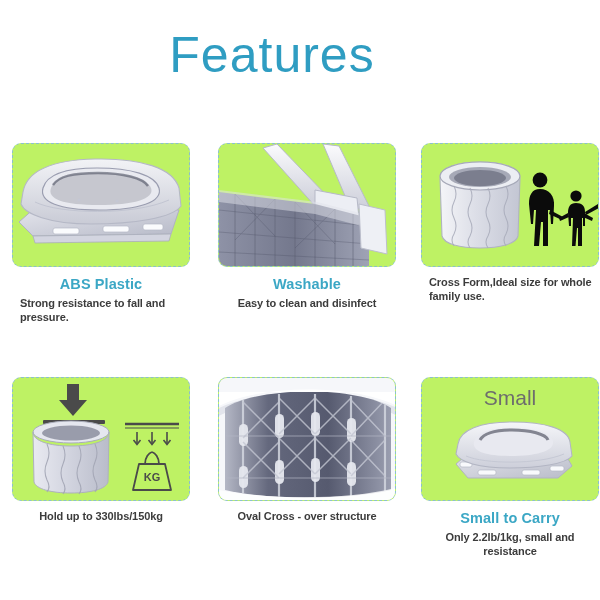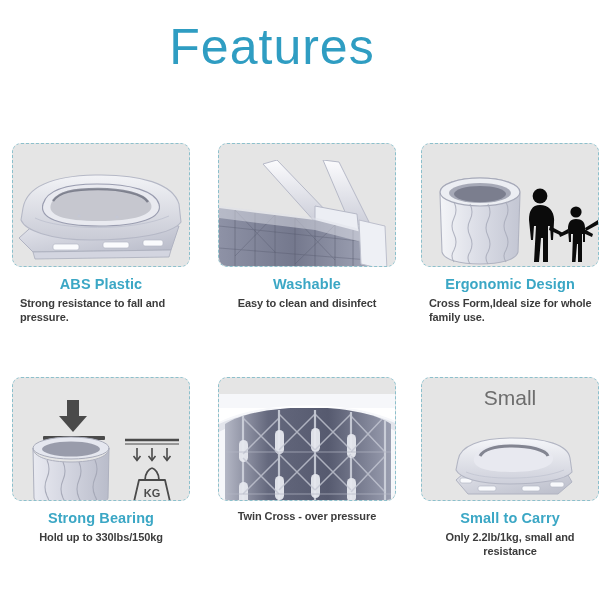--- a/index.html
+++ b/index.html
@@ -5,54 +5,54 @@
   html,body{margin:0;padding:0;}
   body{
     width:600px;height:600px;background:#ffffff;overflow:hidden;
     font-family:"Liberation Sans", sans-serif;
     -webkit-font-smoothing:antialiased;
   }
   .page{position:relative;width:600px;height:600px;}
 
   
   .page-title{
-    position:absolute;left:0;top:18px;width:544px;text-align:center;
+    position:absolute;left:0;top:26px;width:544px;text-align:center;
     font-size:50px;line-height:58px;font-weight:400;letter-spacing:1px;
     color:#2f9dc2;
   }
 
   
   .grid{position:absolute;left:0;top:0;width:600px;height:600px;}
   .card{position:absolute;}
   .card.c0{left:12px;}
   .card.c1{left:218px;}
   .card.c2{left:421px;}
   .card.r0{top:143px;}
   .card.r1{top:377px;}
   .card-box{
     position:relative;width:176px;height:122px;
     border:1.5px dashed #8cc0cc;border-radius:9px;
-    background:#e5e5e5;overflow:hidden;
+    background:#bef264;overflow:hidden;
   }
   .card.c2 .card-box{width:176px;}
 
   .card-text{width:178px;margin-top:9px;}
   .card-heading{
     text-align:center;color:#3ba7c5;font-size:14.5px;line-height:17px;
     font-weight:700;letter-spacing:.1px;white-space:nowrap;
   }
   .card-desc{
     margin-top:4px;color:#3c3c3c;font-size:11px;line-height:13.5px;
     font-weight:700;letter-spacing:-.1px;
   }
   .card-desc.center{text-align:center;}
   .card-desc.left{text-align:left;padding-left:8px;}
 
   
-  .illu{position:absolute;left:0;top:16px;width:100%;height:100%;}
+  .illu{position:absolute;left:0;top:0;width:100%;height:100%;}
   .illu svg{display:block;width:100%;height:100%;}
 
   .small-label{
     position:absolute;left:0;top:8px;width:100%;text-align:center;
     font-size:21px;line-height:24px;font-weight:400;color:#6d6d6d;
   }
 </style>
 </head>
 <body>
 
@@ -199,21 +199,20 @@
               <g transform="translate(176,26)">
                 <circle cx="10" cy="8" r="7.6"></circle>
                 <path d="M10 17 C2 17 0 22 0 30 L1 52 L4 52 L4 40 L6 40 L6 76 L10 76 L11 52 L13 52 L13 76 L17 76 L17 40 L19 40 L19 52 L22 52 L22 30 C22 22 18 17 10 17 Z"></path>
                 <path d="M0 34 L-13 42 L-12 45 L1 38 Z"></path>
               </g>
             </g>
           </svg>
         </div>
       </div>
       <div class="card-text">
-        <div class="card-heading">Ergonomic Design</div>
         <div class="card-desc left">Cross Form,Ideal size for whole family use.</div>
       </div>
     </div>
 
     <div class="card c0 r1">
       <div class="card-box">
         <div class="illu">
           <svg viewBox="0 0 176 122" preserveAspectRatio="xMidYMid meet">
             <defs>
               <linearGradient id="g4a" x1="0" y1="0" x2="1" y2="0">
@@ -248,21 +247,20 @@
                   <path d="M150.5 62 L154 66.5 L157.5 62"></path>
               </g>
               <path d="M132 86 C132 79 136 75 139 74 M139 74 C142 75 146 79 146 86" stroke-width="1.8"></path>
               <path d="M126 86 L152 86 L158 112 L120 112 Z" stroke-width="1.8" stroke-linejoin="round"></path>
             </g>
             <text x="139" y="103" text-anchor="middle" font-family="Liberation Sans, sans-serif" font-size="11" font-weight="700" fill="#4a4a4a">KG</text>
           </svg>
         </div>
       </div>
       <div class="card-text">
-        <div class="card-heading">Strong Bearing</div>
         <div class="card-desc center">Hold up to 330lbs/150kg</div>
       </div>
     </div>
 
     <div class="card c1 r1">
       <div class="card-box">
         <div class="illu">
           <svg viewBox="0 0 176 122" preserveAspectRatio="xMidYMid meet">
             <defs>
               <linearGradient id="g5a" x1="0" y1="0" x2="1" y2="0">
@@ -311,21 +309,21 @@
                 <path d="M0 58 L176 58"></path>
                   <path d="M0 100 L176 100"></path>
               </g>
             </g>
 
             <path d="M0 112 C50 122 130 122 176 110 L176 122 L0 122 Z" fill="#ffffff" opacity=".8"></path>
           </svg>
         </div>
       </div>
       <div class="card-text">
-        <div class="card-desc center">Twin Cross - over pressure</div>
+        <div class="card-desc center">Oval Cross - over structure</div>
       </div>
     </div>
 
     <div class="card c2 r1">
       <div class="card-box">
         <div class="small-label">Small</div>
         <div class="illu">
           <svg viewBox="0 0 176 122" preserveAspectRatio="xMidYMid meet">
             <defs>
               <linearGradient id="g6a" x1="0" y1="0" x2="0" y2="1">

